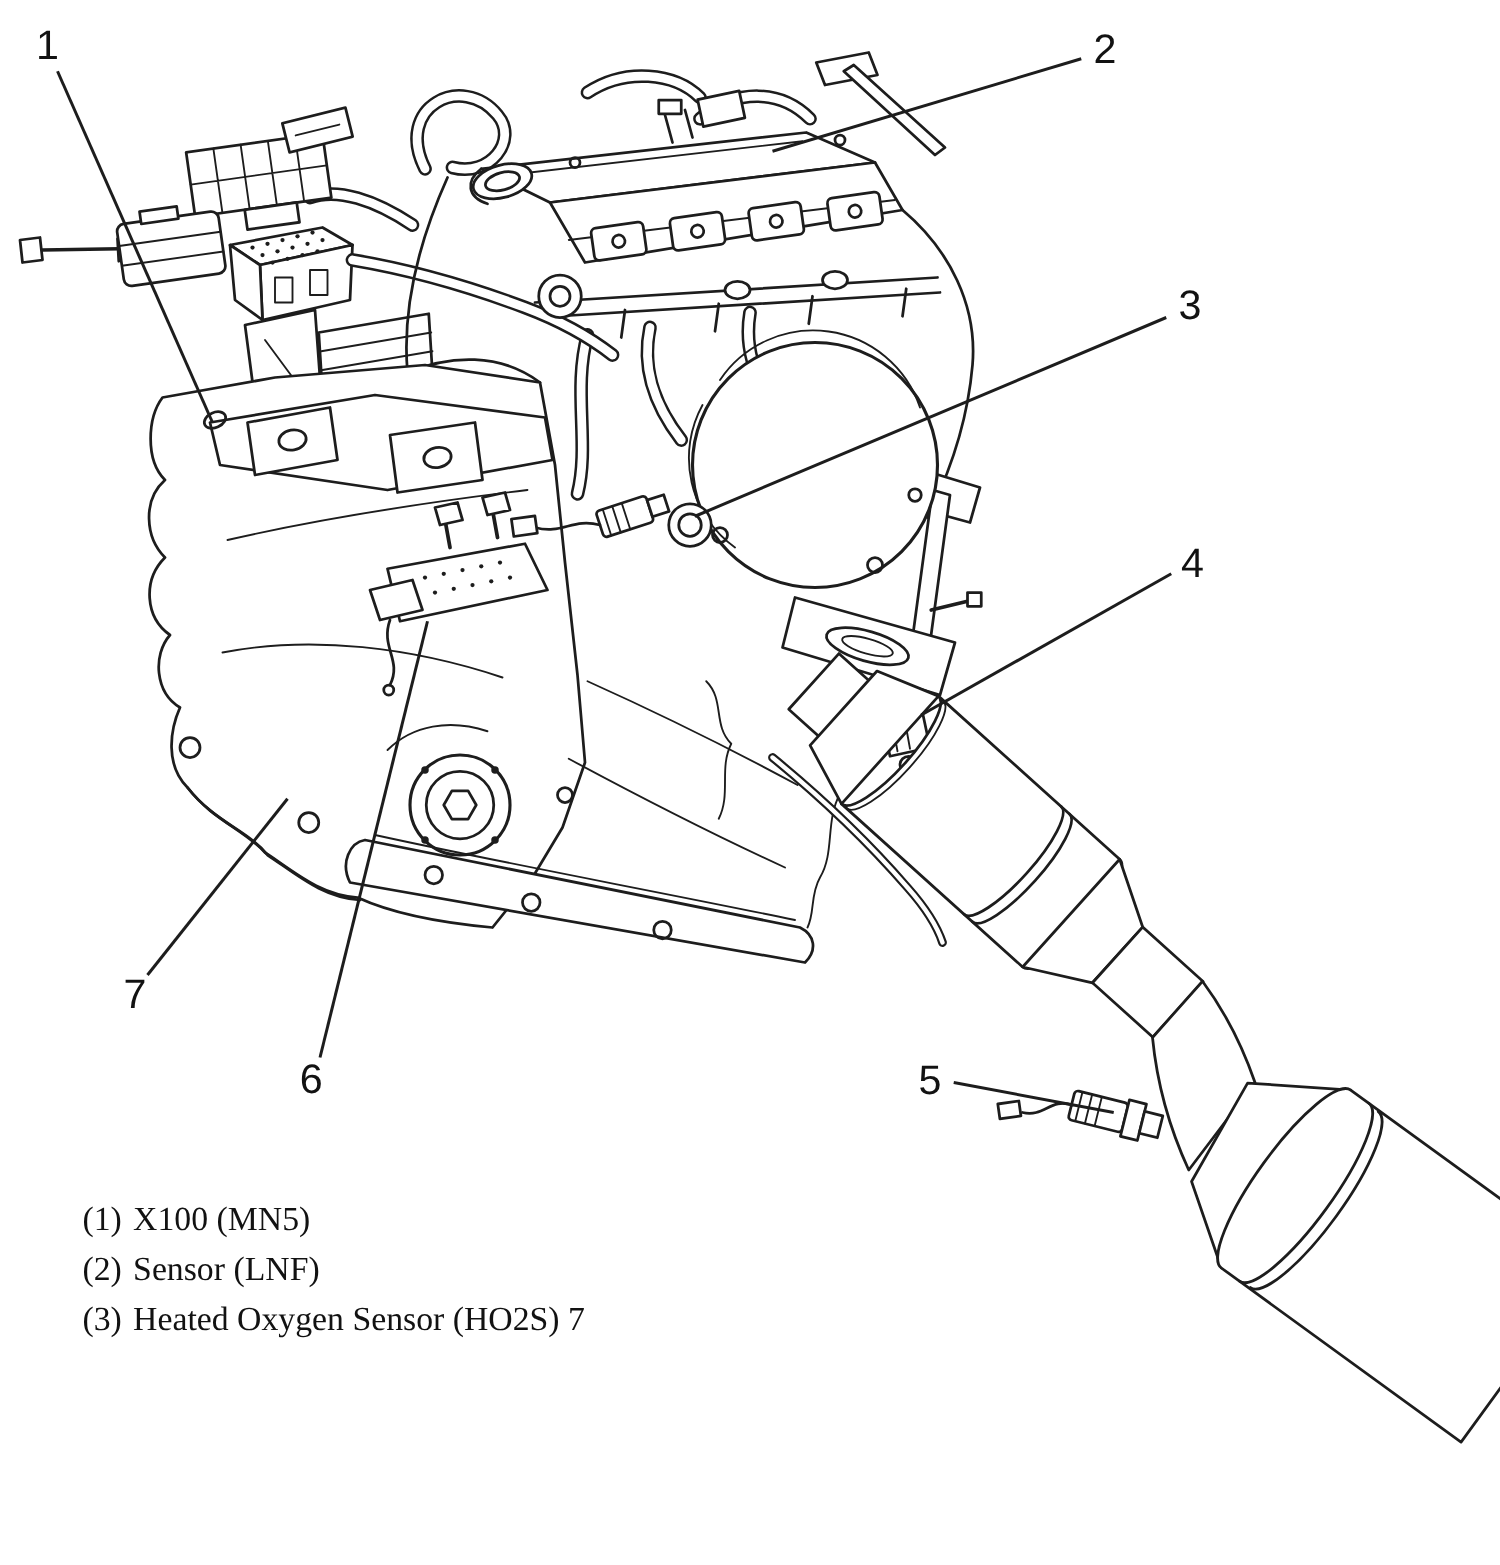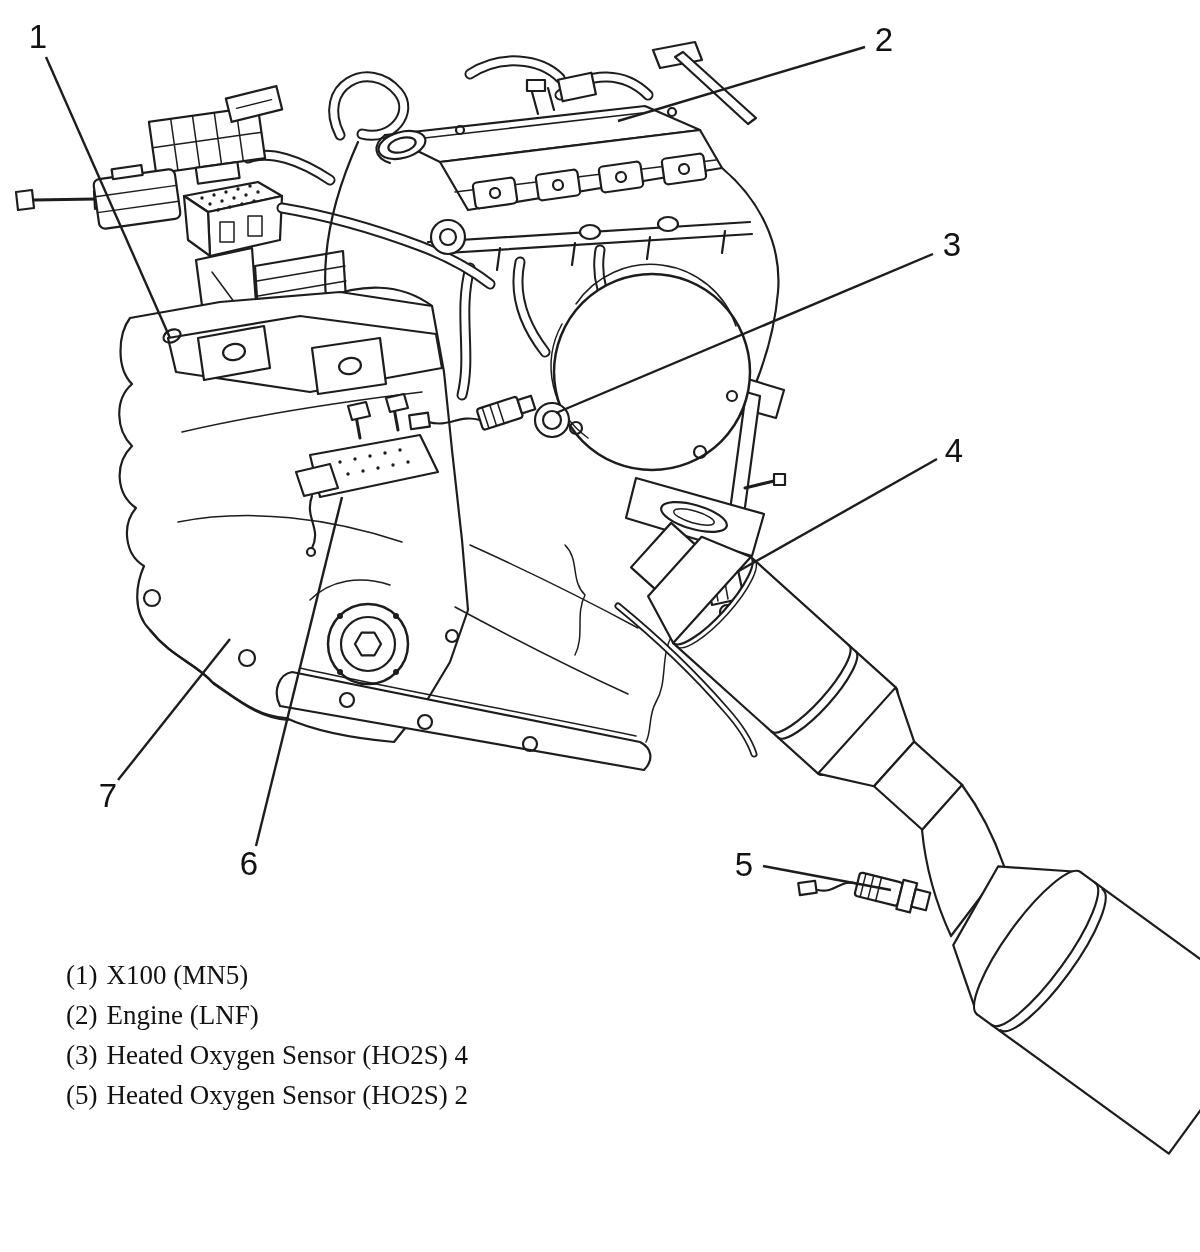--- a/index.html
+++ b/index.html
@@ -303,28 +303,25 @@
         <text x="108" y="795" class="callout-num" text-anchor="middle" dominant-baseline="central">7</text>
       </g>
 </svg>
 
 <div class="legend">
   <div class="legend-item">
     <span class="num">(1)</span><span class="lbl">X100 (MN5)</span>
   </div>
 
   <div class="legend-item">
-    <span class="num">(2)</span><span class="lbl">Engine (LNF)</span>
+    <span class="num">(2)</span><span class="lbl">Sensor (LNF)</span>
   </div>
 
   <div class="legend-item">
-    <span class="num">(3)</span><span class="lbl">Heated Oxygen Sensor (HO2S) 4</span>
+    <span class="num">(3)</span><span class="lbl">Heated Oxygen Sensor (HO2S) 7</span>
   </div>
 
 
-  <div class="legend-item">
-    <span class="num">(5)</span><span class="lbl">Heated Oxygen Sensor (HO2S) 2</span>
-  </div>
 
 
 </div>
 
 </div>
 
 </body></html>

